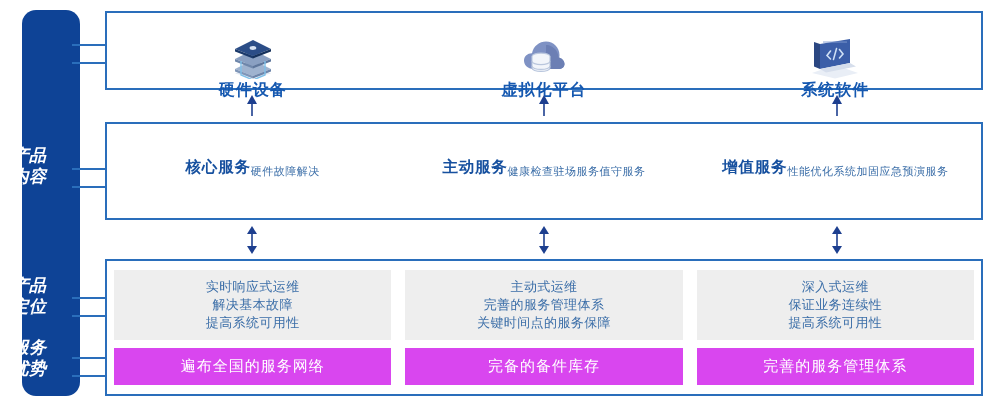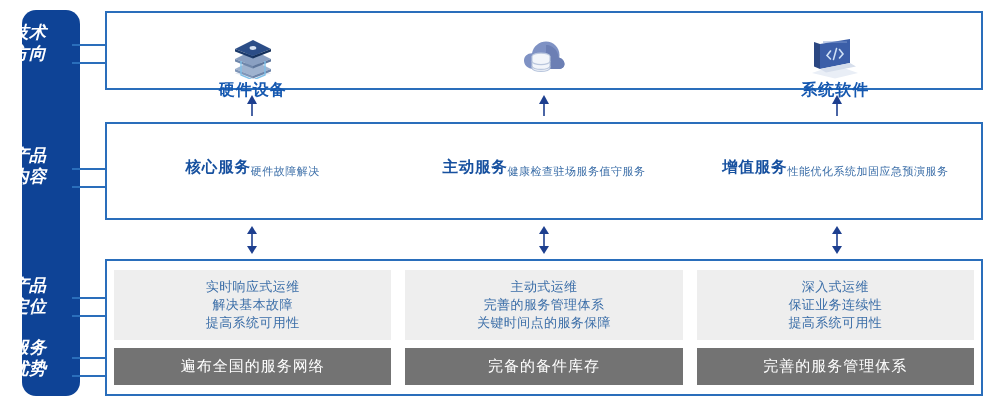--- a/index.html
+++ b/index.html
@@ -75,40 +75,36 @@
 
   
   .bottom-row{display:flex;height:100%;padding:9px 7px;box-sizing:border-box;gap:14px;}
   .bottom-col{flex:1;display:flex;flex-direction:column;}
   .grey-box{
     background:#eeeeee;flex:0 0 70px;height:70px;
     display:flex;flex-direction:column;align-items:center;justify-content:center;
   }
   .grey-line{color:#3b6ea8;font-size:13px;line-height:18px;letter-spacing:0.4px;}
   .blue-bar{
-    margin-top:8px;flex:0 0 37px;height:37px;background:#737373;
+    margin-top:8px;flex:0 0 37px;height:37px;background:#d946ef;
     display:flex;align-items:center;justify-content:center;
     color:#ffffff;font-size:15px;letter-spacing:1px;
   }
 
   
   .arrow{position:absolute;}
   .arrow svg{display:block;}
 </style>
 </head>
 <body>
 
 <div class="stage">
 
   <div class="sidebar"></div>
 
-  <div class="side-label" id="side-0">
-    <span>技术</span>
-    <span>方向</span>
-  </div>
   <div class="side-label" id="side-1">
     <span>产品</span>
     <span>内容</span>
   </div>
   <div class="side-label" id="side-2">
     <span>产品</span>
     <span>定位</span>
   </div>
   <div class="side-label" id="side-3">
     <span>服务</span>
@@ -152,20 +148,21 @@
         <div class="tech-icon">
           <svg width="52" height="44" viewBox="0 0 52 44">
             <path d="M16 34 C9 34 6 29.5 6 25.5 C6 21 10 18 14 18.2 C15.4 11 21.5 6.5 28 6.5 C35.5 6.5 41.5 12.5 41.5 20 C41.5 21 41.4 21.8 41.2 22.6 C44.6 23.6 46.5 26.4 46.5 29 C46.5 32 44 34 40.5 34 Z" fill="#7f92c4"></path>
             <path d="M30 10 C36 11.5 40 16 40.6 22.4 C44.3 23.5 46.5 26.3 46.5 29 C46.5 32 44 34 40.5 34 L28 34 L28 10 Z" fill="#6c7fb4"></path>
             <ellipse cx="23" cy="21.5" rx="9" ry="3.4" fill="#f2f5fa" stroke="#b9c6dd" stroke-width="1.1"></ellipse>
             <path d="M14 21.5 L14 33 C14 34.9 18 36.4 23 36.4 C28 36.4 32 34.9 32 33 L32 21.5" fill="#f2f5fa" stroke="#b9c6dd" stroke-width="1.1"></path>
             <path d="M14 26.2 C14 28.1 18 29.6 23 29.6 C28 29.6 32 28.1 32 26.2" fill="none" stroke="#b9c6dd" stroke-width="1.1"></path>
             <path d="M14 31 C14 32.9 18 34.4 23 34.4 C28 34.4 32 32.9 32 31" fill="none" stroke="#b9c6dd" stroke-width="1.1"></path>
           </svg>
         </div>
+        <div class="tech-title">虚拟化平台</div>
       </div>
 
       <div class="tech-col">
         <div class="tech-icon">
           <svg width="58" height="44" viewBox="0 0 58 44">
             <polygon points="29,30 52,38 29,43.5 6,38" fill="#e9eef6"></polygon>
             <polygon points="14,9 44,4 44,28 14,34" fill="#3b5ea8"></polygon>
             <polygon points="14,9 14,34 8,31.5 8,7" fill="#2b4782"></polygon>
             <polygon points="14,34 44,28 50,31.5 20,37.5" fill="#d6deec"></polygon>
             <g fill="none" stroke="#cfe0f5" stroke-width="1.6" stroke-linecap="round">

